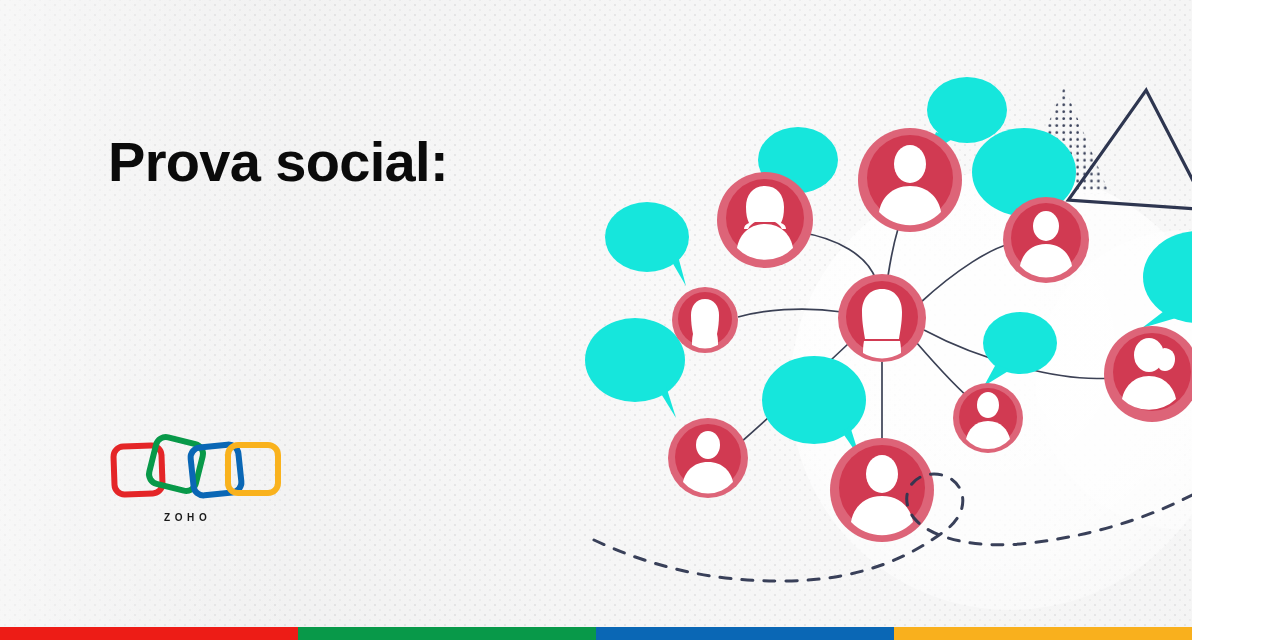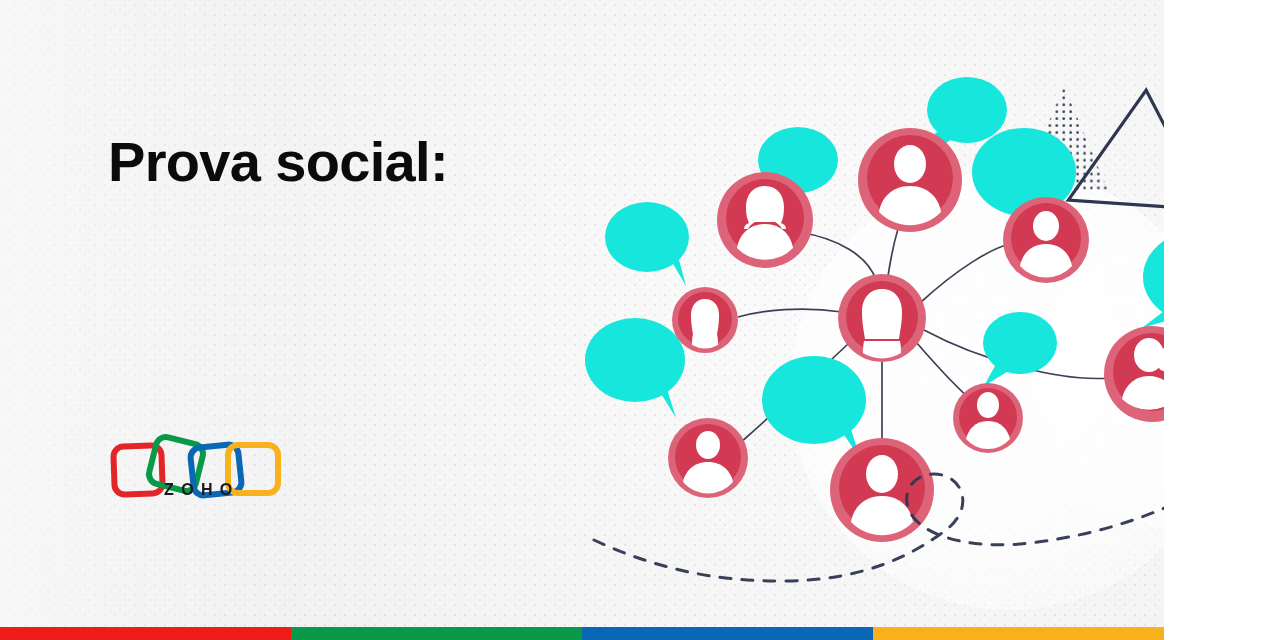--- a/index.html
+++ b/index.html
@@ -8,20 +8,21 @@
     padding: 0;
     background: #ffffff;
   }
   #banner {
     position: relative;
     width: 1164px;
     height: 640px;
     overflow: hidden;
     font-family: "Liberation Sans", sans-serif;
     background: #7dd3fc;
+    padding-left: 28px;
   }
   
   .bg-base {
     position: absolute;
     inset: 0;
     background:
       radial-gradient(ellipse 1200px 900px at 72% 46%, #fbfbfb 0%, #f5f5f5 42%, #eeeeee 78%, #eaeaea 100%);
   }
   .bg-dots {
     position: absolute;
@@ -90,22 +91,22 @@
   .logo {
     position: absolute;
     left: 108px;
     top: 432px;
     width: 180px;
     height: 96px;
   }
   .logo-word {
     position: absolute;
     left: 56px;
-    top: 49px;
-    font-size: 16px;
+    top: 80px;
+    font-size: 10px;
     font-weight: 700;
     letter-spacing: 0.46em;
     color: #1a1a1a;
     font-family: "Liberation Sans", sans-serif;
   }
 
   
   .illustration {
     position: absolute;
     left: 580px;

